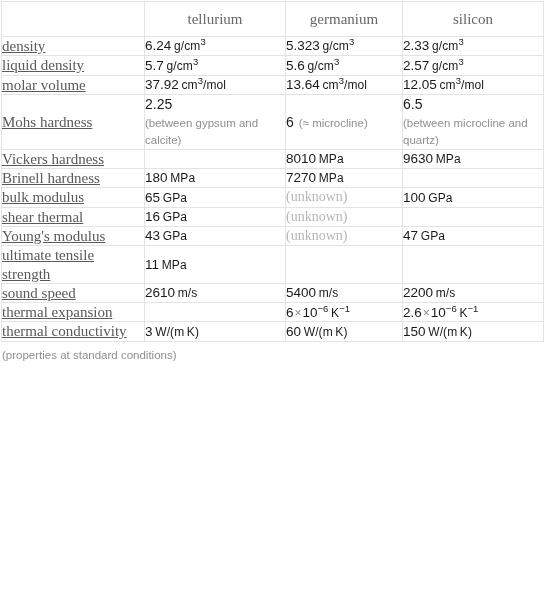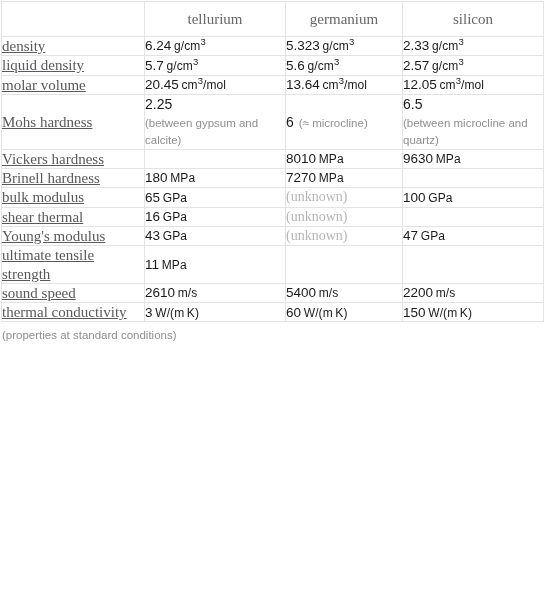--- a/index.html
+++ b/index.html
@@ -141,21 +141,21 @@
           <td class="val"><span class="num">2.33</span> <span class="unit">g/cm</span><sup>3</sup></td>
         </tr>
         <tr>
           <td class="rowlabel">liquid density</td>
           <td class="val"><span class="num">5.7</span> <span class="unit">g/cm</span><sup>3</sup></td>
           <td class="val"><span class="num">5.6</span> <span class="unit">g/cm</span><sup>3</sup></td>
           <td class="val"><span class="num">2.57</span> <span class="unit">g/cm</span><sup>3</sup></td>
         </tr>
         <tr>
           <td class="rowlabel">molar volume</td>
-          <td class="val"><span class="num">20.45</span> <span class="unit">cm</span><sup>3</sup><span class="unit">/mol</span></td>
+          <td class="val"><span class="num">37.92</span> <span class="unit">cm</span><sup>3</sup><span class="unit">/mol</span></td>
           <td class="val"><span class="num">13.64</span> <span class="unit">cm</span><sup>3</sup><span class="unit">/mol</span></td>
           <td class="val"><span class="num">12.05</span> <span class="unit">cm</span><sup>3</sup><span class="unit">/mol</span></td>
         </tr>
         <tr>
           <td class="rowlabel">Mohs hardness</td>
           <td class="val"><span class="mohs-main">2.25</span><span class="note">(between gypsum and calcite)</span></td>
           <td class="val"><span class="mohs-main">6</span><span class="approx">(≈ microcline)</span></td>
           <td class="val"><span class="mohs-main">6.5</span><span class="note">(between microcline and quartz)</span></td>
         </tr>
         <tr>
@@ -194,20 +194,26 @@
           <td class="val"></td>
           <td class="val"></td>
         </tr>
         <tr>
           <td class="rowlabel">sound speed</td>
           <td class="val"><span class="num">2610</span> <span class="unit">m/s</span></td>
           <td class="val"><span class="num">5400</span> <span class="unit">m/s</span></td>
           <td class="val"><span class="num">2200</span> <span class="unit">m/s</span></td>
         </tr>
         <tr>
+          <td class="rowlabel">thermal expansion</td>
+          <td class="val"></td>
+          <td class="val"><span class="num">6</span><span class="times">×</span><span class="num">10</span><sup>−6</sup> <span class="unit">K</span><sup>−1</sup></td>
+          <td class="val"><span class="num">2.6</span><span class="times">×</span><span class="num">10</span><sup>−6</sup> <span class="unit">K</span><sup>−1</sup></td>
+        </tr>
+        <tr>
           <td class="rowlabel">thermal conductivity</td>
           <td class="val"><span class="num">3</span> <span class="unit">W/(m K)</span></td>
           <td class="val"><span class="num">60</span> <span class="unit">W/(m K)</span></td>
           <td class="val"><span class="num">150</span> <span class="unit">W/(m K)</span></td>
         </tr>
       </tbody>
   </table>
 
   <div class="footnote">(properties at standard conditions)</div>
 

